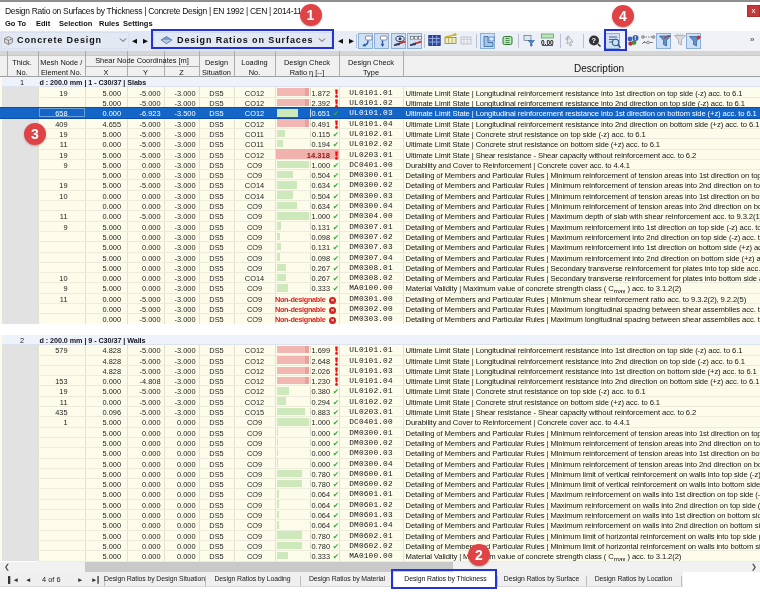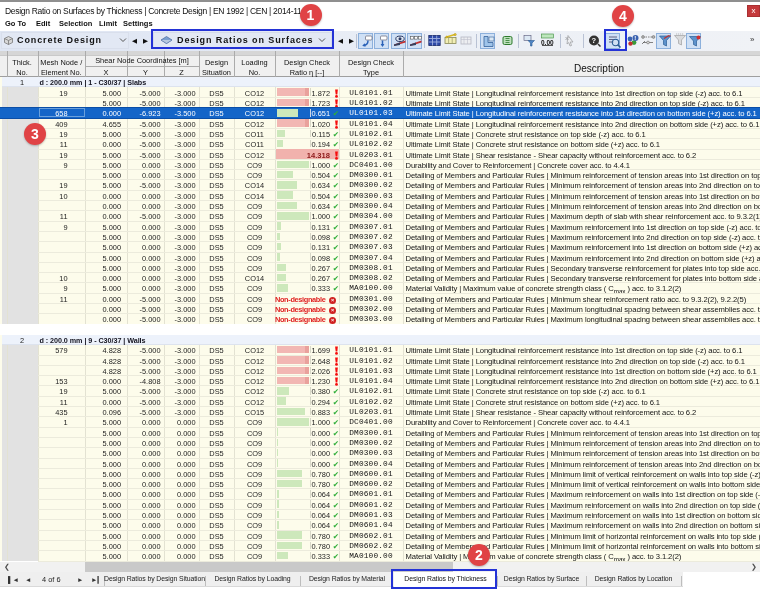--- a/index.html
+++ b/index.html
@@ -5,21 +5,21 @@
  font-family:"Liberation Sans",sans-serif;-webkit-font-smoothing:antialiased;}
 .ab{position:absolute;}
 
 </style></head><body>
 <div class="ab" style="left:0;top:0;width:760px;height:1.5px;background:#8f8f8f;"></div>
 <div class="ab" style="left:5px;top:5.5px;width:600px;height:15px;font-size:8.5px;letter-spacing:-0.3px;color:#111;">Design Ratio on Surfaces by Thickness | Concrete Design | EN 1992 | CEN | 2014-11</div>
 <div class="ab" style="left:747px;top:5px;width:13px;height:12px;background:#c4393b;border:1px solid #a92f31;box-sizing:border-box;color:#fff;font-size:8px;line-height:10px;text-align:center;">x</div>
 <div class="ab" style="left:5px;top:18.8px;font-size:7.5px;font-weight:bold;color:#101010;">Go To</div>
 <div class="ab" style="left:36px;top:18.8px;font-size:7.5px;font-weight:bold;color:#101010;">Edit</div>
 <div class="ab" style="left:59px;top:18.8px;font-size:7.5px;font-weight:bold;color:#101010;">Selection</div>
-<div class="ab" style="left:99px;top:18.8px;font-size:7.5px;font-weight:bold;color:#101010;">Limit</div>
+<div class="ab" style="left:99px;top:18.8px;font-size:7.5px;font-weight:bold;color:#101010;">Rules</div>
 <div class="ab" style="left:123px;top:18.8px;font-size:7.5px;font-weight:bold;color:#101010;">Settings</div>
 <div class="ab" style="left:0;top:30.5px;width:760px;height:20px;background:linear-gradient(90deg,#dfe6f3 0%,#e2e8f4 25%,#ebeff6 55%,#f0f2f6 100%);"></div>
 <div class="ab" style="left:1px;top:32px;width:128px;height:17px;background:#e2e8f4;border:1px solid #d9dfec;box-sizing:border-box;"></div>
 <svg class="ab" style="left:3px;top:34.5px" width="11" height="11" viewBox="0 0 11 11">
     <path d="M1.5 3.5 L5.5 1.5 L9.5 3.5 L9.5 7.5 L5.5 9.5 L1.5 7.5 Z" fill="#d8d8d8" stroke="#777" stroke-width="0.8"></path>
     <path d="M1.5 3.5 L5.5 5.5 L9.5 3.5 M5.5 5.5 L5.5 9.5" stroke="#777" stroke-width="0.8" fill="none"></path>
   </svg>
 <div class="ab" style="left:17px;top:35px;font-size:9px;letter-spacing:0.9px;color:#111;font-weight:bold;">Concrete Design</div>
 <svg class="ab" style="left:119px;top:38px" width="8" height="5" viewBox="0 0 8 5">
     <path d="M1 0.5 L4 3.5 L7 0.5" fill="none" stroke="#555" stroke-width="1"></path>
@@ -199,21 +199,21 @@
 <div class="ab" style="left:37.5px;top:107.3px;width:722.5px;height:1px;background:#ecebdc;"></div>
 <div class="ab" style="left:37.5px;top:99.0px;width:30px;height:9px;font-size:7.4px;color:#1c1c1c;text-align:right;"></div>
 <div class="ab" style="left:85px;top:99.0px;width:36px;height:9px;font-size:7.4px;color:#1c1c1c;text-align:right;">5.000</div>
 <div class="ab" style="left:127px;top:99.0px;width:33.5px;height:9px;font-size:7.4px;color:#1c1c1c;text-align:right;">-5.000</div>
 <div class="ab" style="left:164px;top:99.0px;width:31.5px;height:9px;font-size:7.4px;color:#1c1c1c;text-align:right;">-3.000</div>
 <div class="ab" style="left:199px;top:99.0px;width:35px;height:9px;font-size:7.4px;color:#1c1c1c;text-align:center;">DS5</div>
 <div class="ab" style="left:234px;top:99.0px;width:41px;height:9px;font-size:7.4px;color:#1c1c1c;text-align:center;">CO12</div>
 <div class="ab" style="left:277.0px;top:98.69999999999999px;width:32.0px;height:7.500000000000001px;background:#f2b7b3;"></div>
 <div class="ab" style="left:304.5px;top:98.69999999999999px;width:4.5px;height:7.500000000000001px;background:#e9a19c;"></div>
 <div class="ab" style="left:309.5px;top:98.69999999999999px;width:1px;height:7.500000000000001px;background:#d7d7c7;"></div>
-<div class="ab" style="left:292px;top:99.0px;width:38px;height:9px;font-size:7.4px;color:#1c1c1c;text-align:right;">1.723</div>
+<div class="ab" style="left:292px;top:99.0px;width:38px;height:9px;font-size:7.4px;color:#1c1c1c;text-align:right;">2.392</div>
 <div class="ab" style="left:332px;top:99.0px;width:8px;height:9px;font-size:7.5px;text-align:center;"><svg width="5" height="9" viewBox="0 0 5 9" style="vertical-align:-1px">
       <path d="M1.1 0.5 L3.9 0.5 L3.3 5.4 L1.7 5.4 Z" fill="#f50d0d"></path>
       <ellipse cx="2.5" cy="7.4" rx="1.4" ry="1.3" fill="#f50d0d"></ellipse>
     </svg></div>
 <div class="ab" style="left:339px;top:99.0px;width:64px;height:9px;font-size:7.8px;font-family:&quot;Liberation Mono&quot;,monospace;color:#141414;text-align:center;letter-spacing:0.15px;">UL0101.02</div>
 <div class="ab" style="left:405.5px;top:99.0px;width:354.5px;height:9px;font-size:7.65px;letter-spacing:-0.1px;color:#141414;white-space:nowrap;overflow:hidden;">Ultimate Limit State | Longitudinal reinforcement resistance into 2nd direction on top side (-z) acc. to 6.1</div>
 <div class="ab" style="left:0;top:107.3px;width:760px;height:11.5px;background:#1465c8;border-top:1px solid #0b4ea6;border-bottom:1px solid #0b4ea6;box-sizing:border-box;"></div>
 <div class="ab" style="left:38.5px;top:108.1px;width:46px;height:9.3px;border:1px solid #6aa0dc;box-sizing:border-box;"></div>
 <div class="ab" style="left:37.5px;top:109.3px;width:30px;height:9px;font-size:7.4px;color:#fff;text-align:right;">658</div>
 <div class="ab" style="left:85px;top:109.3px;width:36px;height:9px;font-size:7.4px;color:#fff;text-align:right;">0.000</div>
@@ -230,21 +230,21 @@
 <div class="ab" style="left:37.5px;top:127.9px;width:722.5px;height:1px;background:#ecebdc;"></div>
 <div class="ab" style="left:37.5px;top:119.6px;width:30px;height:9px;font-size:7.4px;color:#1c1c1c;text-align:right;">409</div>
 <div class="ab" style="left:85px;top:119.6px;width:36px;height:9px;font-size:7.4px;color:#1c1c1c;text-align:right;">4.655</div>
 <div class="ab" style="left:127px;top:119.6px;width:33.5px;height:9px;font-size:7.4px;color:#1c1c1c;text-align:right;">-5.000</div>
 <div class="ab" style="left:164px;top:119.6px;width:31.5px;height:9px;font-size:7.4px;color:#1c1c1c;text-align:right;">-3.000</div>
 <div class="ab" style="left:199px;top:119.6px;width:35px;height:9px;font-size:7.4px;color:#1c1c1c;text-align:center;">DS5</div>
 <div class="ab" style="left:234px;top:119.6px;width:41px;height:9px;font-size:7.4px;color:#1c1c1c;text-align:center;">CO12</div>
 <div class="ab" style="left:277.0px;top:119.29999999999998px;width:32.0px;height:7.500000000000001px;background:#f2b7b3;"></div>
 <div class="ab" style="left:304.5px;top:119.29999999999998px;width:4.5px;height:7.500000000000001px;background:#e9a19c;"></div>
 <div class="ab" style="left:309.5px;top:119.29999999999998px;width:1px;height:7.500000000000001px;background:#d7d7c7;"></div>
-<div class="ab" style="left:292px;top:119.6px;width:38px;height:9px;font-size:7.4px;color:#1c1c1c;text-align:right;">1.020</div>
+<div class="ab" style="left:292px;top:119.6px;width:38px;height:9px;font-size:7.4px;color:#1c1c1c;text-align:right;">0.491</div>
 <div class="ab" style="left:332px;top:119.6px;width:8px;height:9px;font-size:7.5px;text-align:center;"><svg width="5" height="9" viewBox="0 0 5 9" style="vertical-align:-1px">
       <path d="M1.1 0.5 L3.9 0.5 L3.3 5.4 L1.7 5.4 Z" fill="#f50d0d"></path>
       <ellipse cx="2.5" cy="7.4" rx="1.4" ry="1.3" fill="#f50d0d"></ellipse>
     </svg></div>
 <div class="ab" style="left:339px;top:119.6px;width:64px;height:9px;font-size:7.8px;font-family:&quot;Liberation Mono&quot;,monospace;color:#141414;text-align:center;letter-spacing:0.15px;">UL0101.04</div>
 <div class="ab" style="left:405.5px;top:119.6px;width:354.5px;height:9px;font-size:7.65px;letter-spacing:-0.1px;color:#141414;white-space:nowrap;overflow:hidden;">Ultimate Limit State | Longitudinal reinforcement resistance into 2nd direction on bottom side (+z) acc. to 6.1</div>
 <div class="ab" style="left:37.5px;top:138.20000000000002px;width:722.5px;height:1px;background:#ecebdc;"></div>
 <div class="ab" style="left:37.5px;top:129.9px;width:30px;height:9px;font-size:7.4px;color:#1c1c1c;text-align:right;">19</div>
 <div class="ab" style="left:85px;top:129.9px;width:36px;height:9px;font-size:7.4px;color:#1c1c1c;text-align:right;">5.000</div>
 <div class="ab" style="left:127px;top:129.9px;width:33.5px;height:9px;font-size:7.4px;color:#1c1c1c;text-align:right;">-5.000</div>

